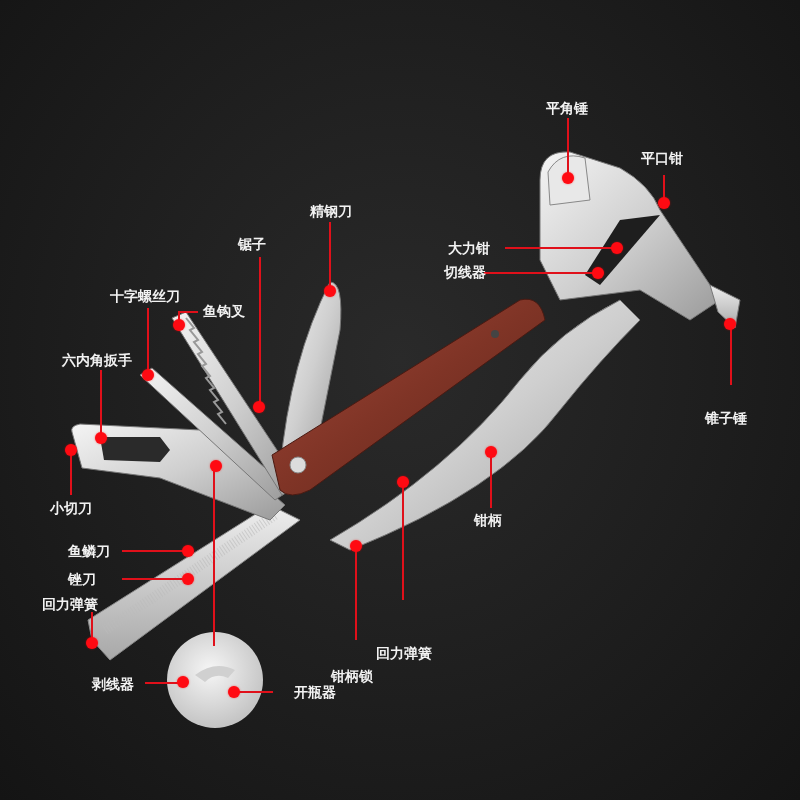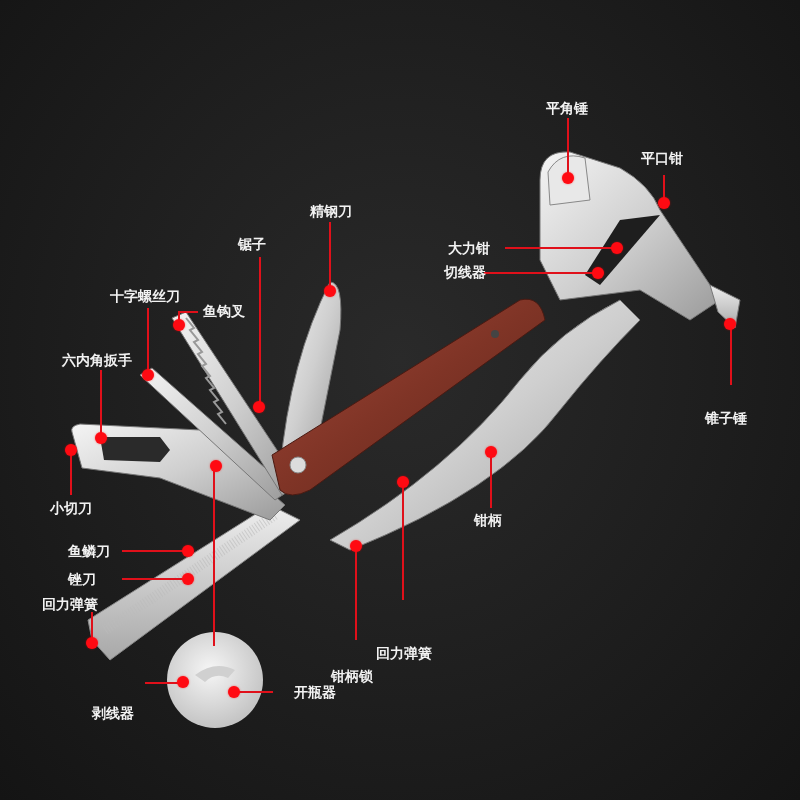--- a/index.html
+++ b/index.html
@@ -130,17 +130,17 @@
   <span class="lbl" style="left:110px;top:288px;">十字螺丝刀</span>
   <span class="lbl" style="left:203px;top:303px;">鱼钩叉</span>
   <span class="lbl" style="left:62px;top:352px;">六内角扳手</span>
   <span class="lbl" style="left:705px;top:410px;">锥子锤</span>
   <span class="lbl" style="left:50px;top:500px;">小切刀</span>
   <span class="lbl" style="left:474px;top:512px;">钳柄</span>
   <span class="lbl" style="left:68px;top:543px;">鱼鳞刀</span>
   <span class="lbl" style="left:68px;top:571px;">锉刀</span>
   <span class="lbl" style="left:42px;top:596px;">回力弹簧</span>
   <span class="lbl" style="left:376px;top:605px;margin-top:40px;">回力弹簧</span>
-  <span class="lbl" style="left:92px;top:676px;margin-top:29px;">剥线器</span>
+  <span class="lbl" style="left:92px;top:676px;">剥线器</span>
   <span class="lbl" style="left:294px;top:684px;">开瓶器</span>
   <span class="lbl" style="left:331px;top:668px;">钳柄锁</span>
 
 </div>
 
 </body></html>

